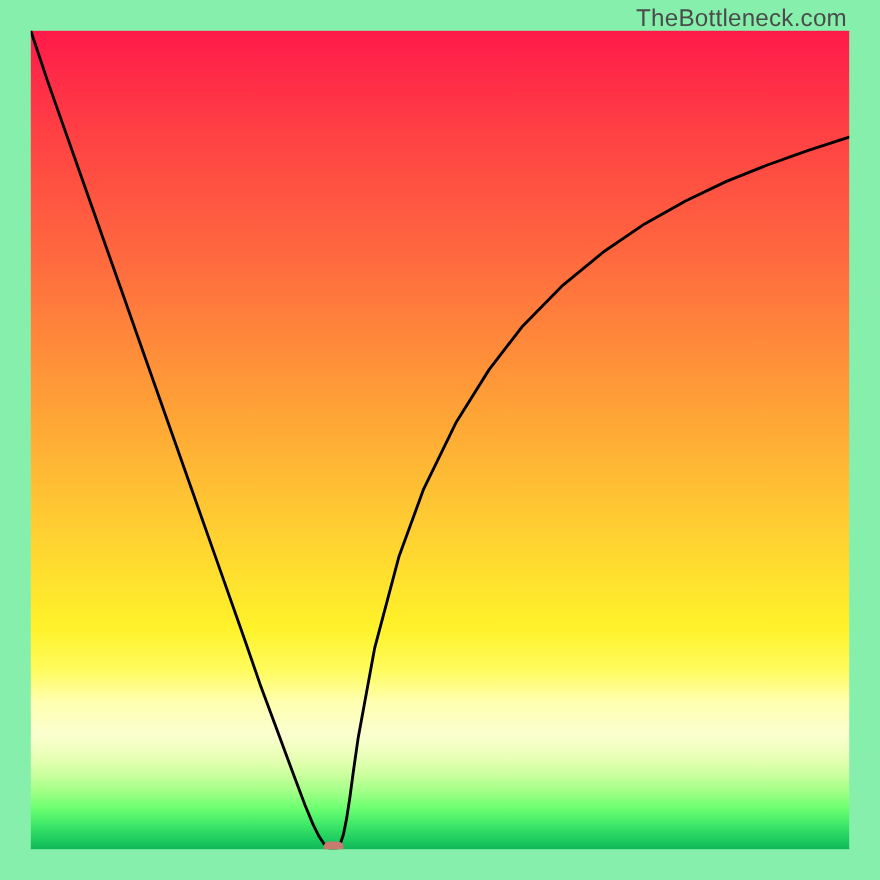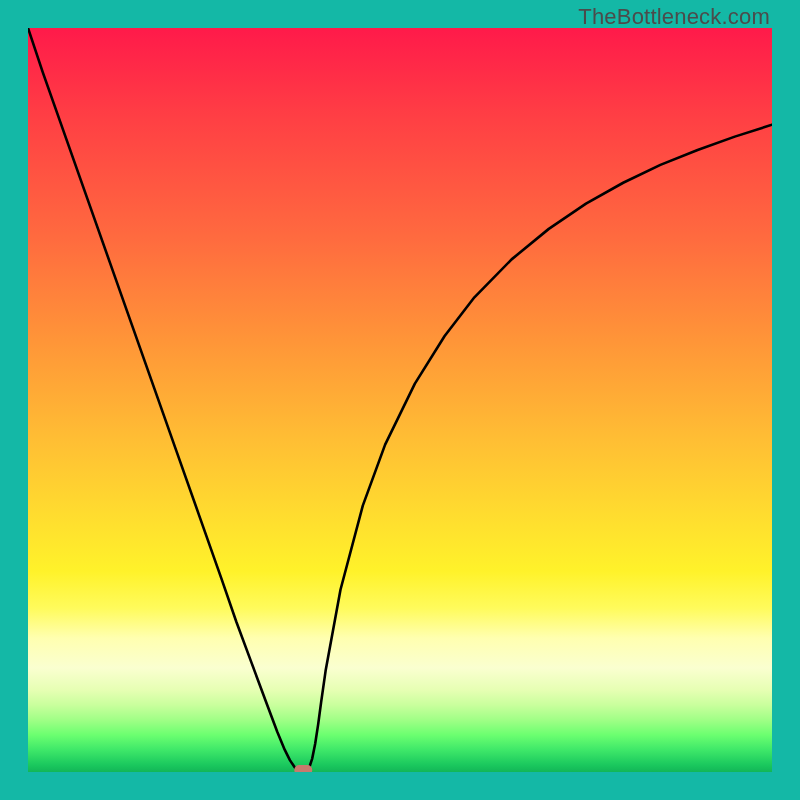--- a/index.html
+++ b/index.html
@@ -8,21 +8,21 @@
     width: 800px;
     height: 800px;
     background: #000;
     overflow: hidden;
     font-family: Arial, Helvetica, sans-serif;
   }
   .frame {
     position: relative;
     width: 800px;
     height: 800px;
-    background: #14b8a6;
+    background: #86efac;
   }
   .plot-area {
     position: absolute;
     left: 28px;
     top: 28px;
     width: 744px;
     height: 744px;
     
     background: linear-gradient(
       to bottom,

